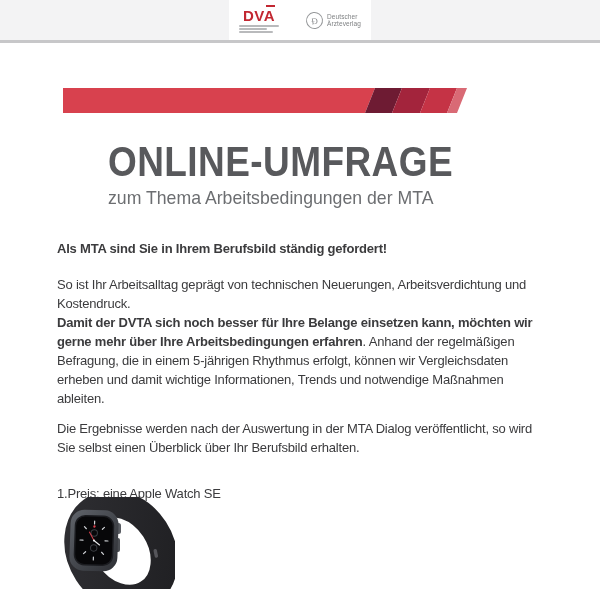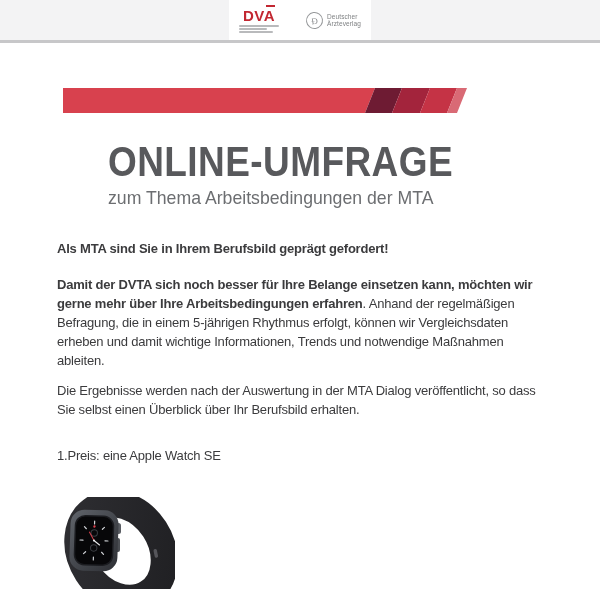--- a/index.html
+++ b/index.html
@@ -83,25 +83,26 @@
     <polygon points="312,0 339,0 329,25 302,25" fill="#6e1b33"></polygon>
     <polygon points="339,0 367,0 357,25 329,25" fill="#a3243c"></polygon>
     <polygon points="367,0 394,0 384,25 357,25" fill="#c53345"></polygon>
     <polygon points="394,0 404,0 394,25 384,25" fill="#d96a75"></polygon>
   </svg>
 
   <div class="hero-title">ONLINE-UMFRAGE</div>
   <div class="hero-subtitle">zum Thema Arbeitsbedingungen der MTA</div>
 
   <div class="content">
-    <p class="lead">Als MTA sind Sie in Ihrem Berufsbild geprägt gefordert!</p>
+    <p class="lead">Als MTA sind Sie in Ihrem Berufsbild ständig gefordert!</p>
     <p>
+      <span class="block">So ist Ihr Arbeitsalltag geprägt von technischen Neuerungen, Arbeitsverdichtung und Kostendruck.</span>
       <span><b>Damit der DVTA sich noch besser für Ihre Belange einsetzen kann, möchten wir gerne mehr über Ihre Arbeitsbedingungen erfahren</b><span>. Anhand der regelmäßigen Befragung, die in einem 5-jährigen Rhythmus erfolgt, können wir Vergleichsdaten erheben und damit wichtige Informationen, Trends und notwendige Maßnahmen ableiten.</span></span>
     </p>
-    <p>Die Ergebnisse werden nach der Auswertung in der MTA Dialog veröffentlicht, so dass Sie selbst einen Überblick über Ihr Berufsbild erhalten.</p>
+    <p>Die Ergebnisse werden nach der Auswertung in der MTA Dialog veröffentlicht, so wird Sie selbst einen Überblick über Ihr Berufsbild erhalten.</p>
     <p class="prize-line">1.Preis: eine Apple Watch SE</p>
   </div>
 
   <div class="watch-figure">
     <svg width="118" height="112" viewBox="0 0 118 112">
       <defs>
         <linearGradient id="caseGrad" x1="0" y1="0" x2="1" y2="1">
           <stop offset="0" stop-color="#60646b"></stop>
           <stop offset="0.5" stop-color="#45484e"></stop>
           <stop offset="1" stop-color="#2e3035"></stop>

